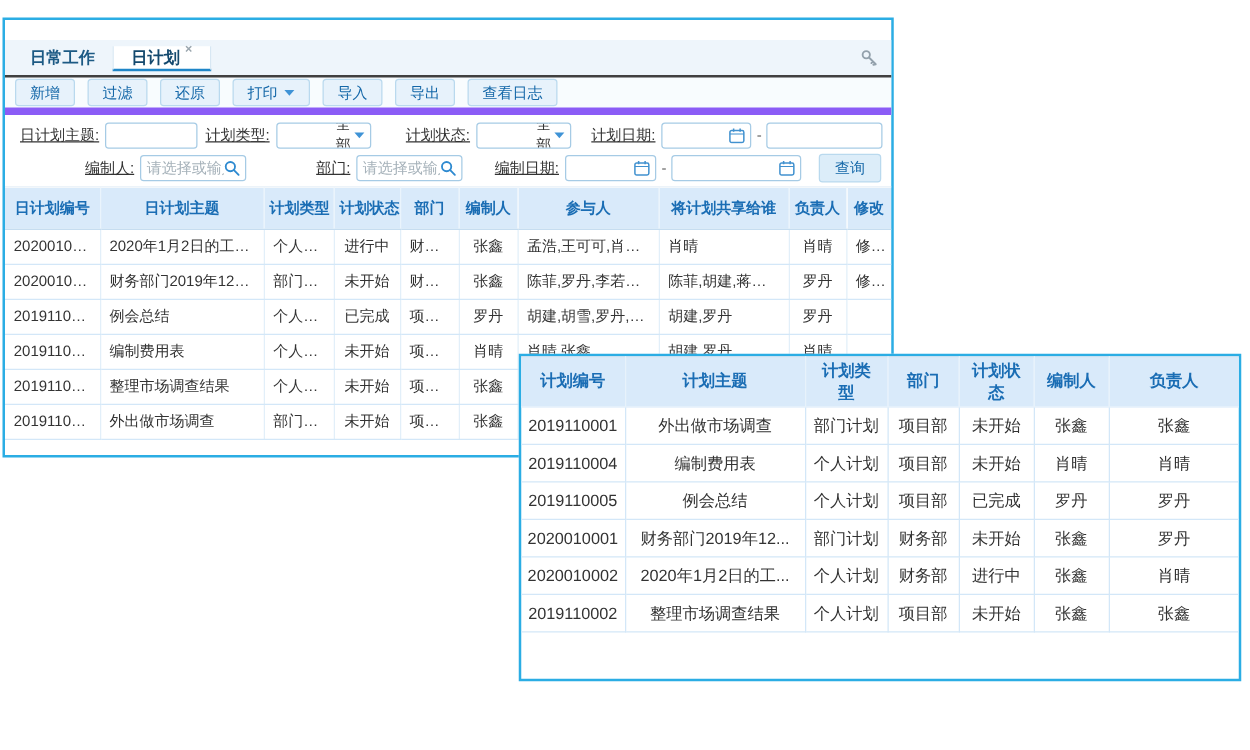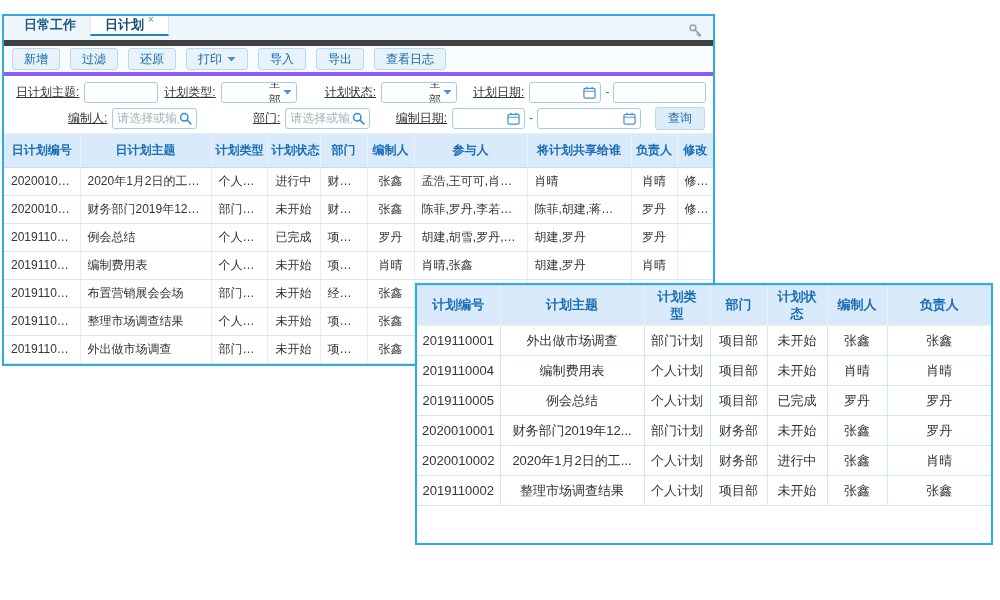--- a/index.html
+++ b/index.html
@@ -3,31 +3,31 @@
 <meta charset="utf-8">
 <style>
   * { box-sizing: border-box; margin: 0; padding: 0; }
   html,body { width:1000px; height:600px; background:#fff; overflow:hidden;
               font-family:"Liberation Sans","DejaVu Sans",sans-serif; }
   .window { position:absolute; background:#fff; border:2px solid #2bade4; }
   #main-window { left:2px; top:14px; width:713px; height:352px; }
   #overlay-window { left:415px; top:283px; width:578px; height:262px; }
 
   
-  .tabbar { height:30px; background:#eef5fb; border-bottom:6px solid #404040;
-            display:flex; align-items:flex-start; position:relative; padding-left:6px; }
+  .tabbar { height:30px; background:#eef5fb; border-bottom:2px solid #404040;
+            display:flex; align-items:center; position:relative; padding-left:6px;margin-top:16px; }
   .tab { display:flex; align-items:center; padding:0 14px; font-size:13px; font-weight:bold;
          color:#1c5a84; cursor:pointer; position:relative; }
   .tab.active { background:#fff; border-left:1px solid #d7e7f3; border-right:1px solid #d7e7f3;
                 border-bottom:2px solid #1f86c8; margin-bottom:-1px; color:#14496e; }
   .tab .close { font-size:10px; color:#9aa6ae; margin-left:4px; position:relative; top:-6px; }
   .tabbar-right { position:absolute; right:10px; top:7px; }
 
   
-  .toolbar { height:30px; background:#f8fcfe; border-bottom:4px solid #8b5cf6;
+  .toolbar { height:30px; background:#f8fcfe; border-bottom:6px solid #8b5cf6;
              display:flex; align-items:center; gap:10px; padding:0 8px; }
   .tbtn { background:#e7f2fb; border:1px solid #b9d9ee; color:#1467a8; font-size:12px;
           height:22px; padding:0 11px; border-radius:3px; display:inline-flex;
           align-items:center; gap:5px; cursor:pointer; white-space:nowrap; }
 
   
   .filters { height:58px; padding:3px 8px 0 8px; border-bottom:1px solid #e6eff7; }
   .frow { height:26px; display:flex; align-items:center; font-size:12px; color:#333; }
   .flabel { white-space:nowrap;text-decoration:underline; }
   .inputbox { height:21px; border:1px solid #a6cbe5; border-radius:3px; background:#fff;
@@ -277,32 +277,20 @@
         <td class="ac">个人计划</td>
         <td class="ac">未开始</td>
         <td class="ac">项目部</td>
         <td class="ac">肖晴</td>
         <td class="al">肖晴,张鑫</td>
         <td class="al">胡建,罗丹</td>
         <td class="ac lnk">肖晴</td>
         <td class="ac"></td>
       </tr>
       <tr>
-        <td class="al lnk">2019110003</td>
-        <td class="al lnk">布置营销展会会场</td>
-        <td class="ac">部门计划</td>
-        <td class="ac">未开始</td>
-        <td class="ac">经营部</td>
-        <td class="ac">张鑫</td>
-        <td class="al"></td>
-        <td class="al"></td>
-        <td class="ac"></td>
-        <td class="ac"></td>
-      </tr>
-      <tr>
         <td class="al lnk">2019110002</td>
         <td class="al lnk">整理市场调查结果</td>
         <td class="ac">个人计划</td>
         <td class="ac">未开始</td>
         <td class="ac">项目部</td>
         <td class="ac">张鑫</td>
         <td class="al"></td>
         <td class="al"></td>
         <td class="ac"></td>
         <td class="ac"></td>

